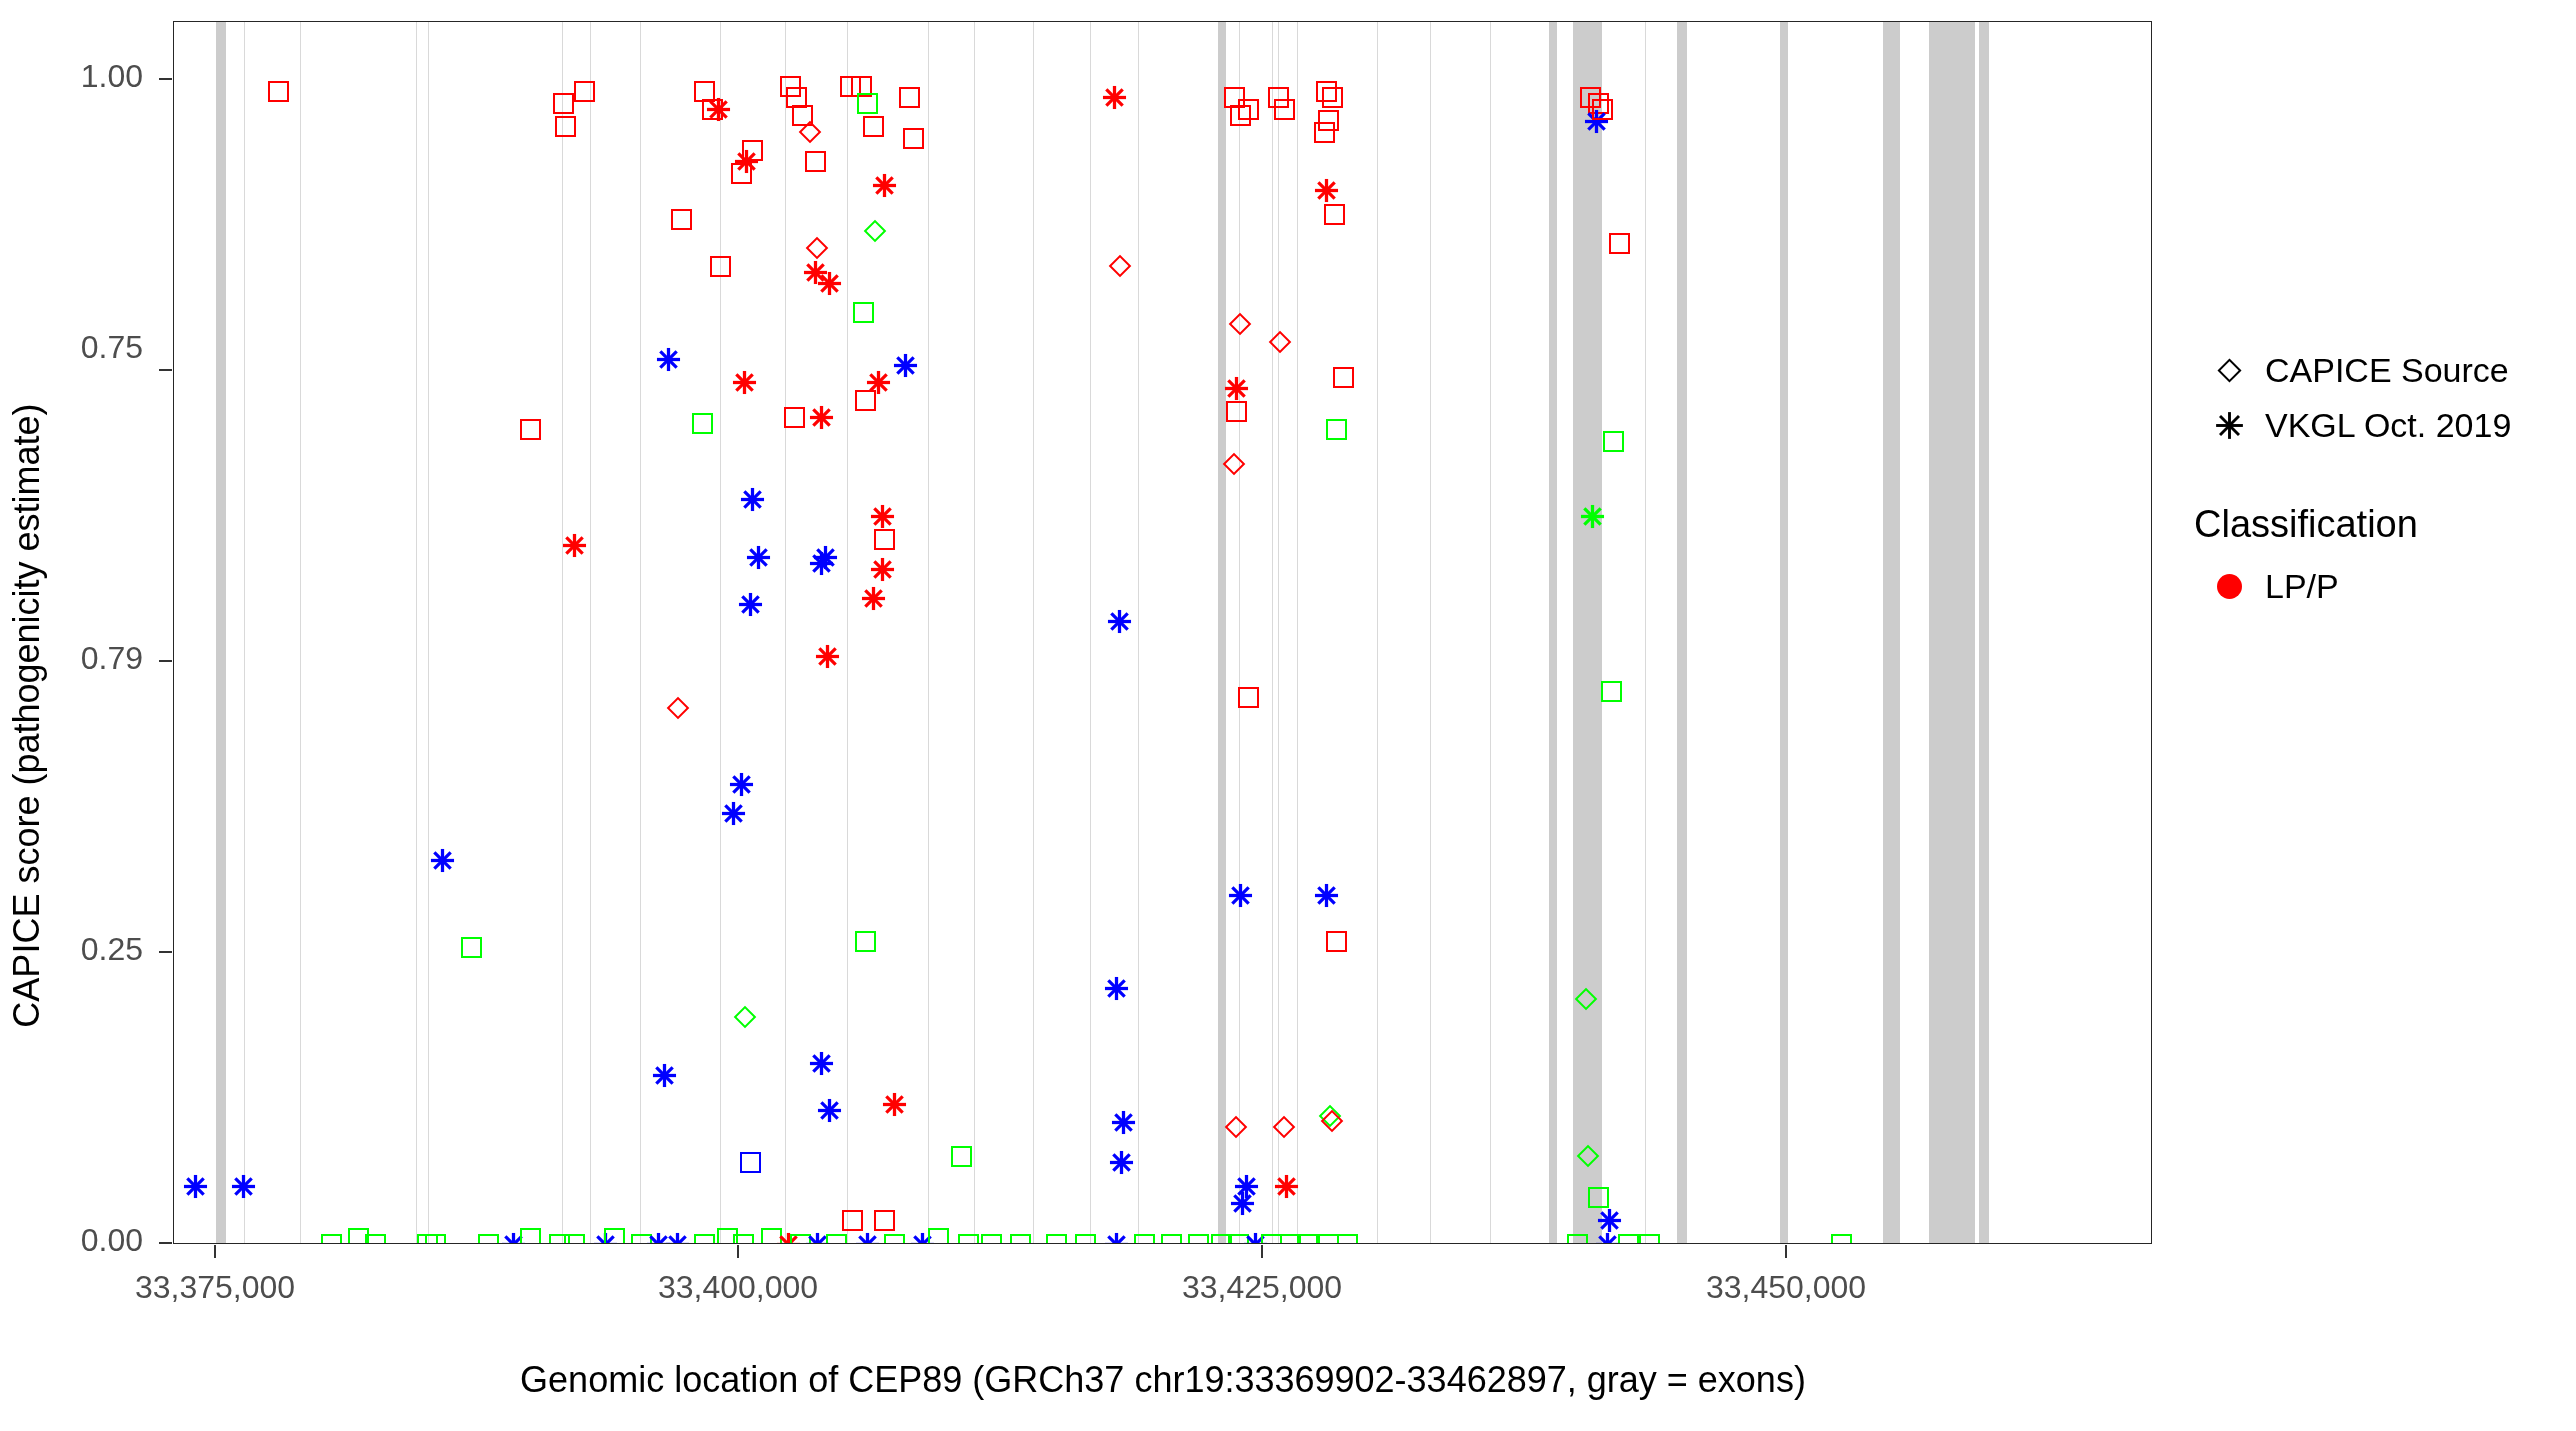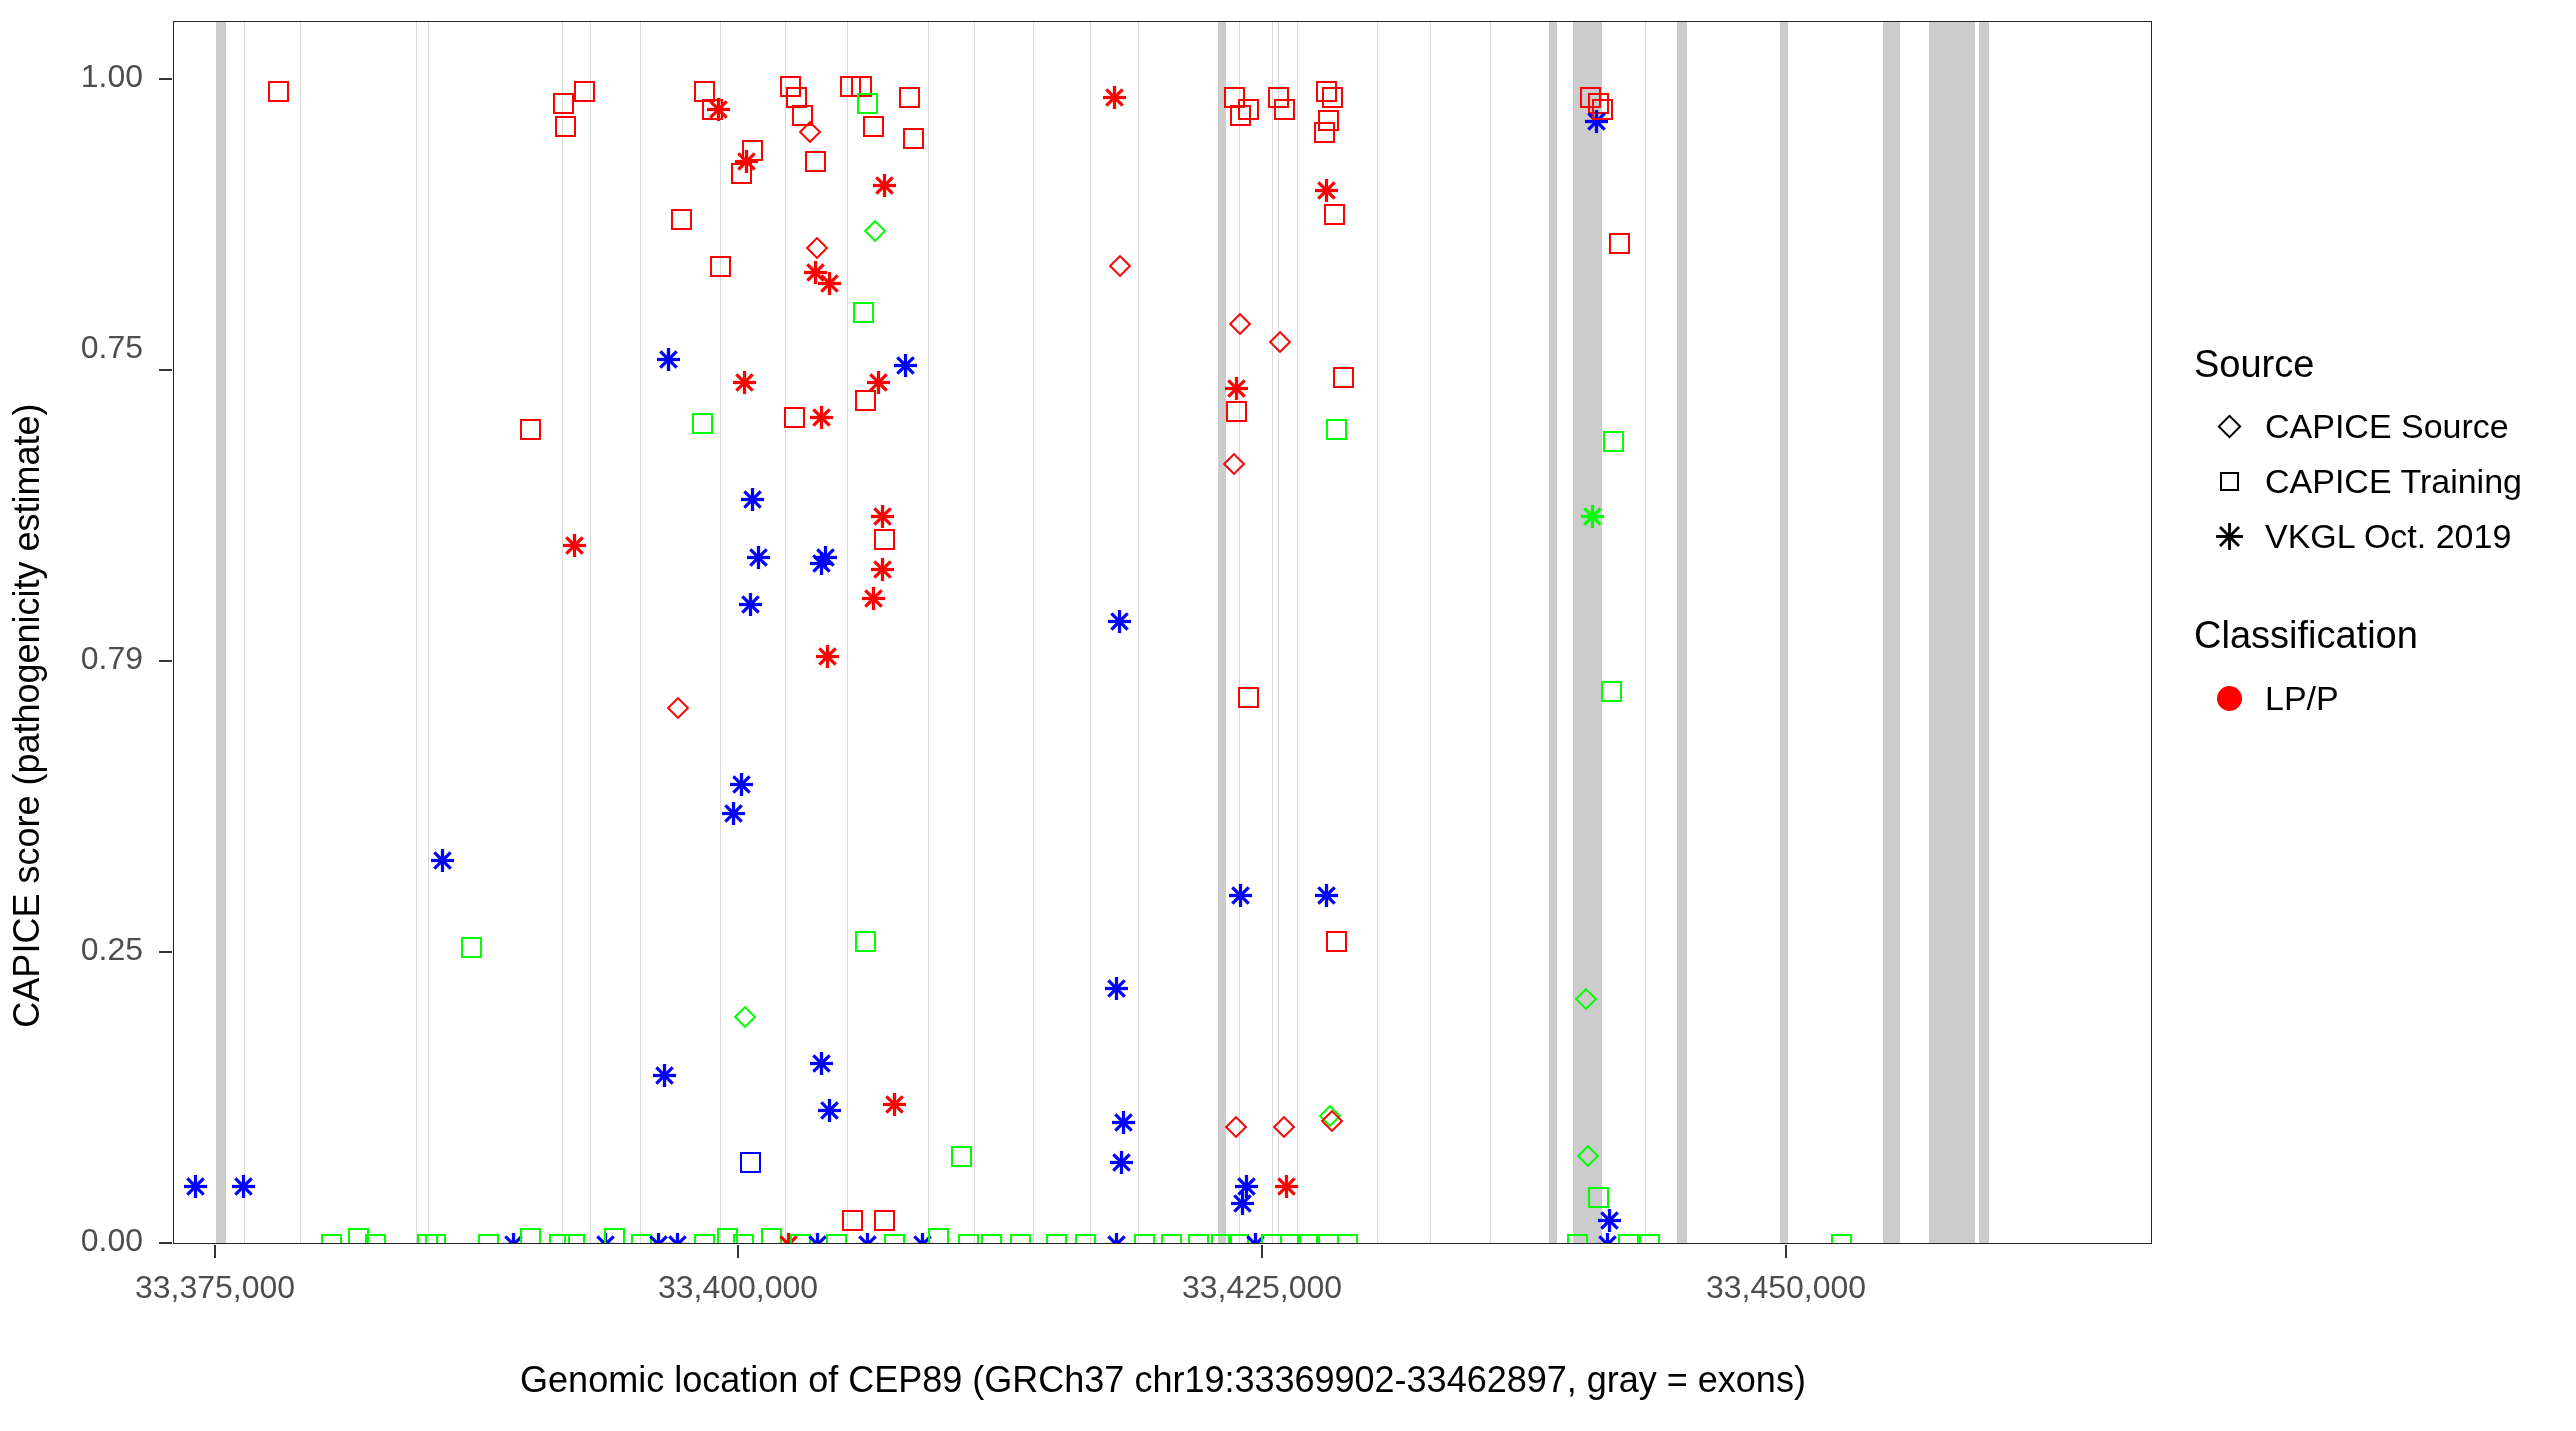--- a/index.html
+++ b/index.html
@@ -781,33 +781,26 @@
       <div class="xtick-lab" style="left: 595px; width: 286px; top: 1269px;">33,400,000</div>
       <div class="xtick-mark" style="left: 1261px; top: 1245px;"></div>
       <div class="xtick-lab" style="left: 1119px; width: 286px; top: 1269px;">33,425,000</div>
       <div class="xtick-mark" style="left: 1785px; top: 1245px;"></div>
       <div class="xtick-lab" style="left: 1643px; width: 286px; top: 1269px;">33,450,000</div>
     </div>
 
   <div id="xlab">Genomic location of CEP89 (GRCh37 chr19:33369902-33462897, gray = exons)</div>
 
   <div id="legend">
-    <div class="leg-title">Source</div>
     <div id="shape-rows">
         <div class="leg-row">
           <div class="leg-key">
             <div class="leg-dia"></div>
           </div>
           <div class="leg-lab">CAPICE Source</div>
-        </div>
-        <div class="leg-row">
-          <div class="leg-key">
-            <div class="leg-sq"></div>
-          </div>
-          <div class="leg-lab">CAPICE Training</div>
         </div>
         <div class="leg-row">
           <div class="leg-key">
             <svg width="29" height="29" viewBox="0 0 26 26">
               <g stroke="#000" stroke-width="2.6">
                 <line x1="13" y1="1" x2="13" y2="25"></line>
                 <line x1="1" y1="13" x2="25" y2="13"></line>
                 <line x1="4.5" y1="4.5" x2="21.5" y2="21.5"></line>
                 <line x1="21.5" y1="4.5" x2="4.5" y2="21.5"></line>
               </g>

